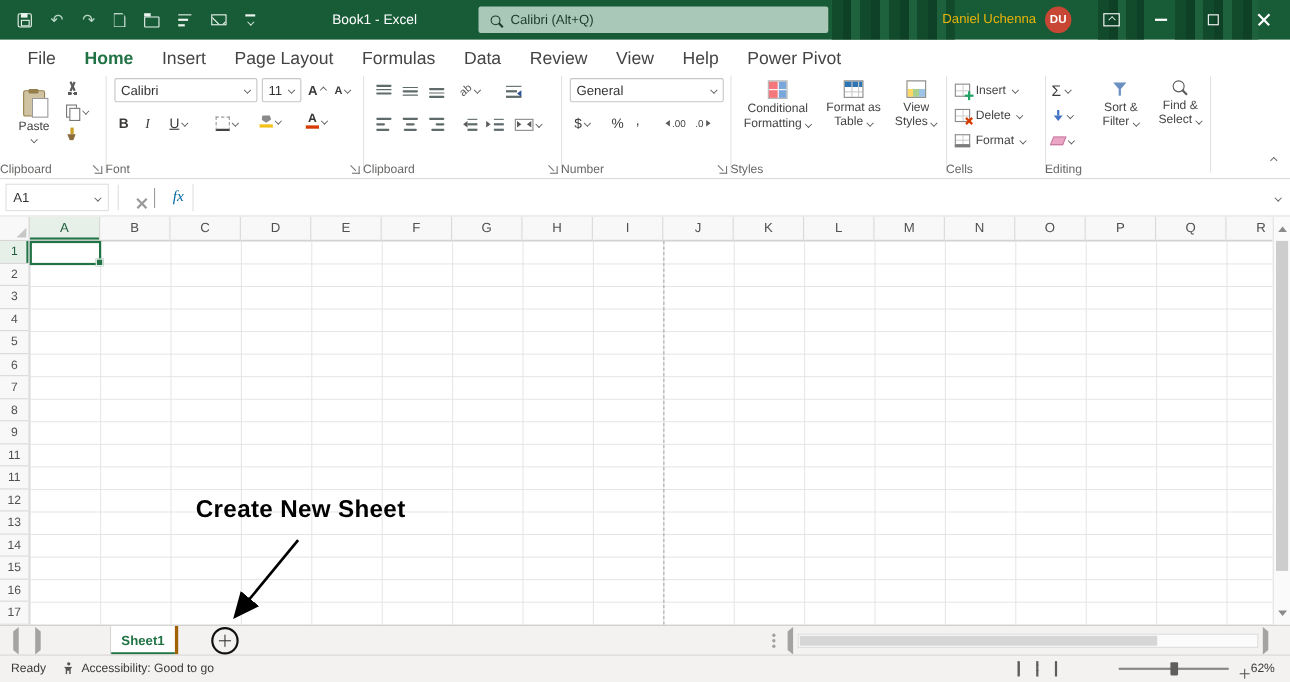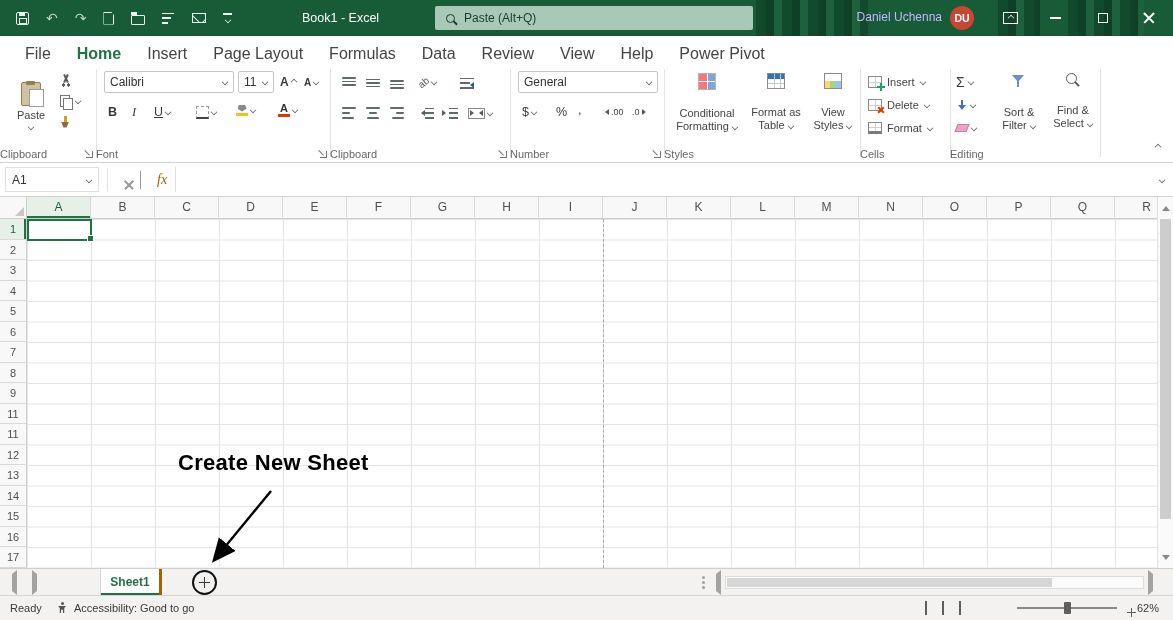--- a/index.html
+++ b/index.html
@@ -27,21 +27,21 @@
   .i-mail::before{content:"";position:absolute;left:-1px;top:-4px;width:13px;height:9px;border:1.4px solid #eaf3ee;transform:rotate(45deg)}
   .i-qatmore{display:flex;flex-direction:column;align-items:center;gap:2px}
   .i-qatmore::before{content:"";width:9px;height:1.5px;background:#eaf3ee}
   .chev{display:inline-block;width:6px;height:6px;border-right:1.4px solid #5a5a5a;border-bottom:1.4px solid #5a5a5a;transform:rotate(45deg) scale(.78);flex:none}
   .chev.w{border-color:#eaf3ee}
   .chev.up{transform:rotate(-135deg) scale(.78)}
   .wtitle{position:absolute;left:302px;top:0;height:36px;display:flex;align-items:center;font-size:12.5px;color:#fff;z-index:2}
   .searchbox{position:absolute;left:435px;top:6px;width:318px;height:24px;background:#a9c8b8;border-radius:2px;display:flex;align-items:center;gap:9px;padding-left:11px;color:#1c3b2d;font-size:12px;z-index:2}
   .i-sglass{width:9px;height:9px;border:1.5px solid #1c3b2d;border-radius:50%;position:relative;flex:none}
   .i-sglass::after{content:"";position:absolute;width:5px;height:1.5px;background:#1c3b2d;transform:rotate(45deg);right:-4px;bottom:-2px}
-  .uname{position:absolute;right:231px;top:0;height:33px;display:flex;align-items:center;font-size:12px;color:#c4b5fd;z-index:2}
+  .uname{position:absolute;right:231px;top:0;height:33px;display:flex;align-items:center;font-size:12px;color:#eab308;z-index:2}
   .avatar{position:absolute;left:950px;top:6px;width:24px;height:24px;border-radius:50%;background:#c74634;color:#fff;font-size:10.5px;font-weight:700;display:flex;align-items:center;justify-content:center;z-index:2}
   .i-ribopts{position:absolute;left:1003px;top:12px;width:15px;height:12px;border:1.4px solid #fff;z-index:2;display:flex;align-items:center;justify-content:center}
   .winbtn{position:absolute;top:0;width:30px;height:36px;display:flex;align-items:center;justify-content:center;z-index:2}
   .b-min{left:1040px}.b-max{left:1088px}.b-close{left:1134px}
   .i-min{width:11px;height:1.6px;background:#fff}
   .i-max{width:10px;height:10px;border:1.4px solid #fff}
   .i-close{width:12px;height:12px;position:relative}
   .i-close::before,.i-close::after{content:"";position:absolute;left:-1px;top:5px;width:14px;height:1.6px;background:#fff}
   .i-close::before{transform:rotate(45deg)}.i-close::after{transform:rotate(-45deg)}
 
@@ -112,21 +112,21 @@
   .i-ind i{display:block;height:1.6px;background:#5f6a6a;width:100%}
   .i-ind.dec::before{content:"";position:absolute;left:0;top:2.5px;border:3px solid transparent;border-right:4.5px solid #5a5a5a}
   .i-ind.inc::before{content:"";position:absolute;left:0;top:2.5px;border:3px solid transparent;border-left:4.5px solid #5a5a5a}
   .i-merge{width:17px;height:11px;border:1px solid #8a8a8a;position:relative;background:#fff}
   .i-merge::before{content:"";position:absolute;left:1px;top:1.8px;border:3px solid transparent;border-left:4px solid #5a5a5a}
   .i-merge::after{content:"";position:absolute;right:1px;top:1.8px;border:3px solid transparent;border-right:4px solid #5a5a5a}
   .dectxt{font-size:9px;color:#444;letter-spacing:0}
   .tri-l{border:3.5px solid transparent;border-right:4.5px solid #5a5a5a;display:inline-block}
   .tri-r{border:3.5px solid transparent;border-left:4.5px solid #5a5a5a;display:inline-block}
 
-  .bigbtn{position:absolute;top:5px;height:70px;display:flex;flex-direction:column;align-items:center;justify-content:flex-start;gap:17px;padding-top:4px}
+  .bigbtn{position:absolute;top:5px;height:70px;display:flex;flex-direction:column;align-items:center;justify-content:flex-start;gap:3px;padding-top:4px}
   .i-condfmt{width:18px;height:17px;border:1px solid #b5b5b5;background:
     linear-gradient(#fff,#fff) center/100% 1px no-repeat,
     linear-gradient(#fff,#fff) center/1px 100% no-repeat,
     linear-gradient(90deg,#f4777b 50%,#7aa7d9 50%)}
   .i-fmttable{width:18px;height:16px;border:1px solid #8a8a8a;background:
     linear-gradient(#c9c9c9,#c9c9c9) 0 9px/100% 1px no-repeat,
     linear-gradient(#c9c9c9,#c9c9c9) 6px 0/1px 100% no-repeat,
     linear-gradient(#c9c9c9,#c9c9c9) 12px 0/1px 100% no-repeat,
     linear-gradient(180deg,#2e75b6 0 5px,#fff 5px)}
   .i-cellstyles{width:18px;height:16px;border:1px solid #8a8a8a;background:
@@ -159,21 +159,21 @@
 
   
   .fbar{position:absolute;left:0;top:163px;width:1173px;height:34px;background:#fff;border-bottom:1px solid #d4d2d0;display:flex;align-items:stretch}
   .namebox{width:94px;margin:4px 0 4px 5px;border:1px solid #e1dfdd;display:flex;align-items:center;justify-content:space-between;padding:0 6px;font-size:12px;color:#333}
   .fdiv{width:1px;background:#e1dfdd;margin:5px 8px}
   .fxbtns{display:flex;align-items:center;gap:16px;padding:0 8px}
   .i-x{width:10px;height:10px;position:relative}
   .i-x::before,.i-x::after{content:"";position:absolute;left:-1px;top:4px;width:12px;height:1.6px;background:#9a9a9a}
   .i-x::before{transform:rotate(45deg)}.i-x::after{transform:rotate(-45deg)}
   .i-check{width:10px;height:6px;border-left:1.8px solid #9a9a9a;border-bottom:1.8px solid #9a9a9a;transform:rotate(-45deg);margin-top:-3px}
-  .fxg{font-family:"Liberation Serif",serif;font-style:italic;font-size:14px;color:#a16207}
+  .fxg{font-family:"Liberation Serif",serif;font-style:italic;font-size:14px;color:#0369a1}
   .finput{flex:1;border-left:1px solid #e1dfdd;margin:4px 0}
   .fbar-chev{position:absolute;right:8px;top:14px}
 
   
   .gridwrap{position:absolute;left:0;top:197px;width:1173px;height:371px;background:#fff}
   .colheads{position:absolute;left:0;top:0;right:16px;height:22px;display:flex;background:#f8f8f8;border-bottom:1px solid #cfcfcf;overflow:hidden}
   .corner{width:27px;flex:none;border-right:1px solid #cfcfcf;position:relative;background:#f8f8f8}
   .corner::after{content:"";position:absolute;right:2px;bottom:2px;border-left:9px solid transparent;border-bottom:9px solid #c7c7c7}
   .colh{width:64px;flex:none;text-align:center;line-height:21px;font-size:12px;color:#505050;border-right:1px solid #d9d9d9}
   .colh.hl{background:#e7efe9;color:#1c5e3c;box-shadow:inset 0 -2px 0 #217346}
@@ -273,21 +273,21 @@
       </span>
     <span class="qbtn">
         <span class="i-qatmore">
           <span class="chev w"></span>
         </span>
       </span>
   </div>
   <div class="wtitle">Book1 - Excel</div>
   <div class="searchbox">
     <span class="i-sglass"></span>
-    <span>Paste (Alt+Q)</span>
+    <span>Calibri (Alt+Q)</span>
   </div>
   <div class="uname">Daniel Uchenna</div>
   <div class="avatar">DU</div>
   <span class="i-ribopts">
       <span class="chev w up"></span>
     </span>
   <span class="winbtn b-min">
       <span class="i-min"></span>
     </span>
   <span class="winbtn b-max">

